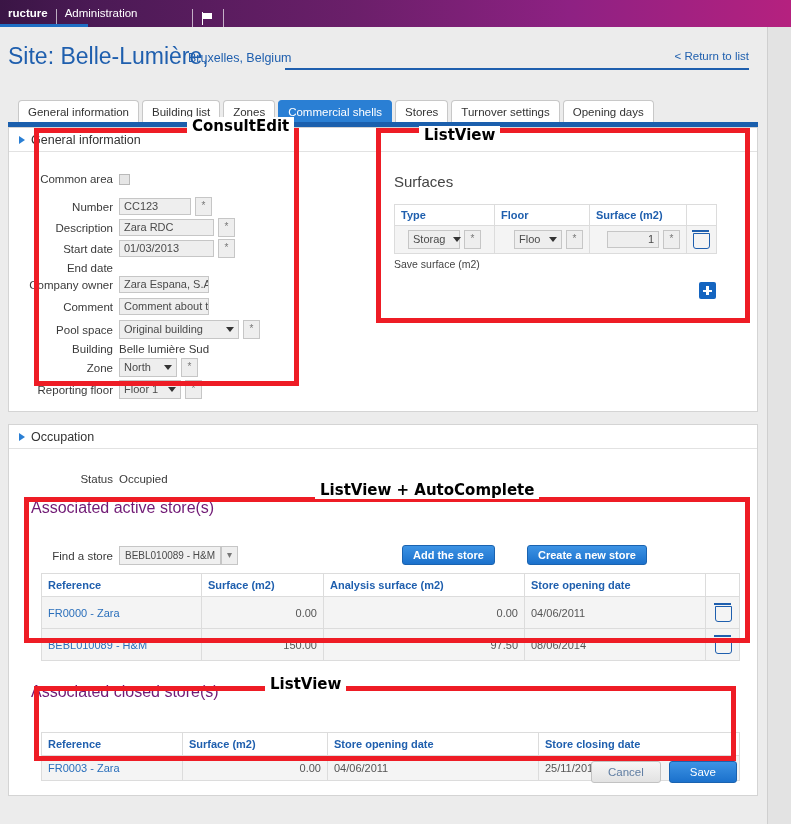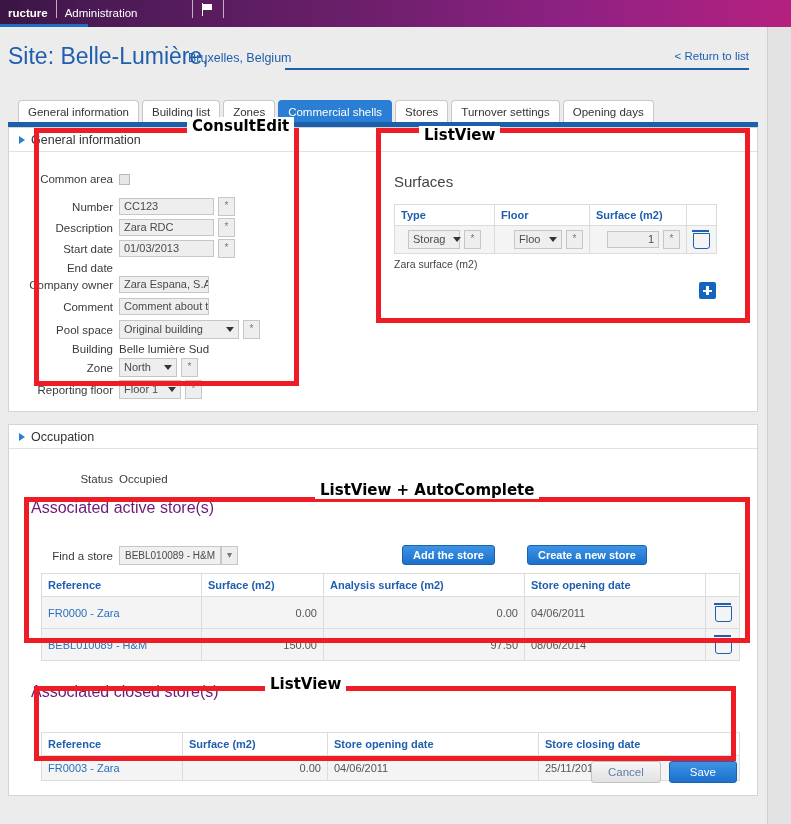--- a/index.html
+++ b/index.html
@@ -9,21 +9,21 @@
     background: #e9e9e9;
     font-family: "Liberation Sans", sans-serif;
     overflow: hidden;
   }
   #root { position: relative; width: 791px; height: 824px; }
 
   
   .topbar {
     position: absolute; left: 0; top: 0; width: 791px; height: 27px;
     background: linear-gradient(to right, #3a1545 0%, #4b1a55 12%, #6b1f6a 45%, #8e2183 72%, #b5217f 100%);
-    display: flex; align-items: flex-start;
+    display: flex; align-items: flex-end;
   }
   .topnav-item {
     color: #ffffff; font-size: 11.5px; padding: 0 8px;
     line-height: 27px; white-space: nowrap;
   }
   .topnav-item.active { font-weight: bold; }
   .topnav-sep { width: 1px; height: 18px; background: rgba(255,255,255,.65); }
   .topnav-underline {
     position: absolute; left: 0; top: 24px; width: 88px; height: 3px; background: #1f6fc4;
   }
@@ -253,21 +253,21 @@
         <span>General information</span>
       </div>
 
       <div class="frow" style="left:0px; top:45px;">
         <div class="flabel">Common area</div>
         <div class="fcheck"></div>
       </div>
 
       <div class="frow" style="left:0px; top:69px;">
         <div class="flabel">Number</div>
-        <div class="finput" style="width:95px">CC123</div>
+        <div class="finput" style="width:72px">CC123</div>
         <div class="fstar">*</div>
       </div>
 
       <div class="frow" style="left:0px; top:90px;">
         <div class="flabel">Description</div>
         <div class="finput" style="width:95px">Zara RDC</div>
         <div class="fstar">*</div>
       </div>
 
       <div class="frow" style="left:0px; top:111px;">
@@ -361,21 +361,21 @@
                   <div class="fstar">*</div>
                 </div>
               </td>
               <td class="act">
                 <span class="trash"></span>
               </td>
             </tr>
           </tbody>
         </table>
 
-        <div style="font-size:10.5px;color:#444;margin-top:4px;">Zara surface (m2)</div>
+        <div style="font-size:10.5px;color:#444;margin-top:4px;">Save surface (m2)</div>
 
         <div style="display:flex;justify-content:flex-end;margin-top:12px;width:322px;">
           <div class="plusbtn"></div>
         </div>
       </div>
     </div>
 
     <div class="panel-gap" style="top:385px;"></div>
 
     <div class="panel" style="left:8px; top:397px; width:750px; height:372px;">

